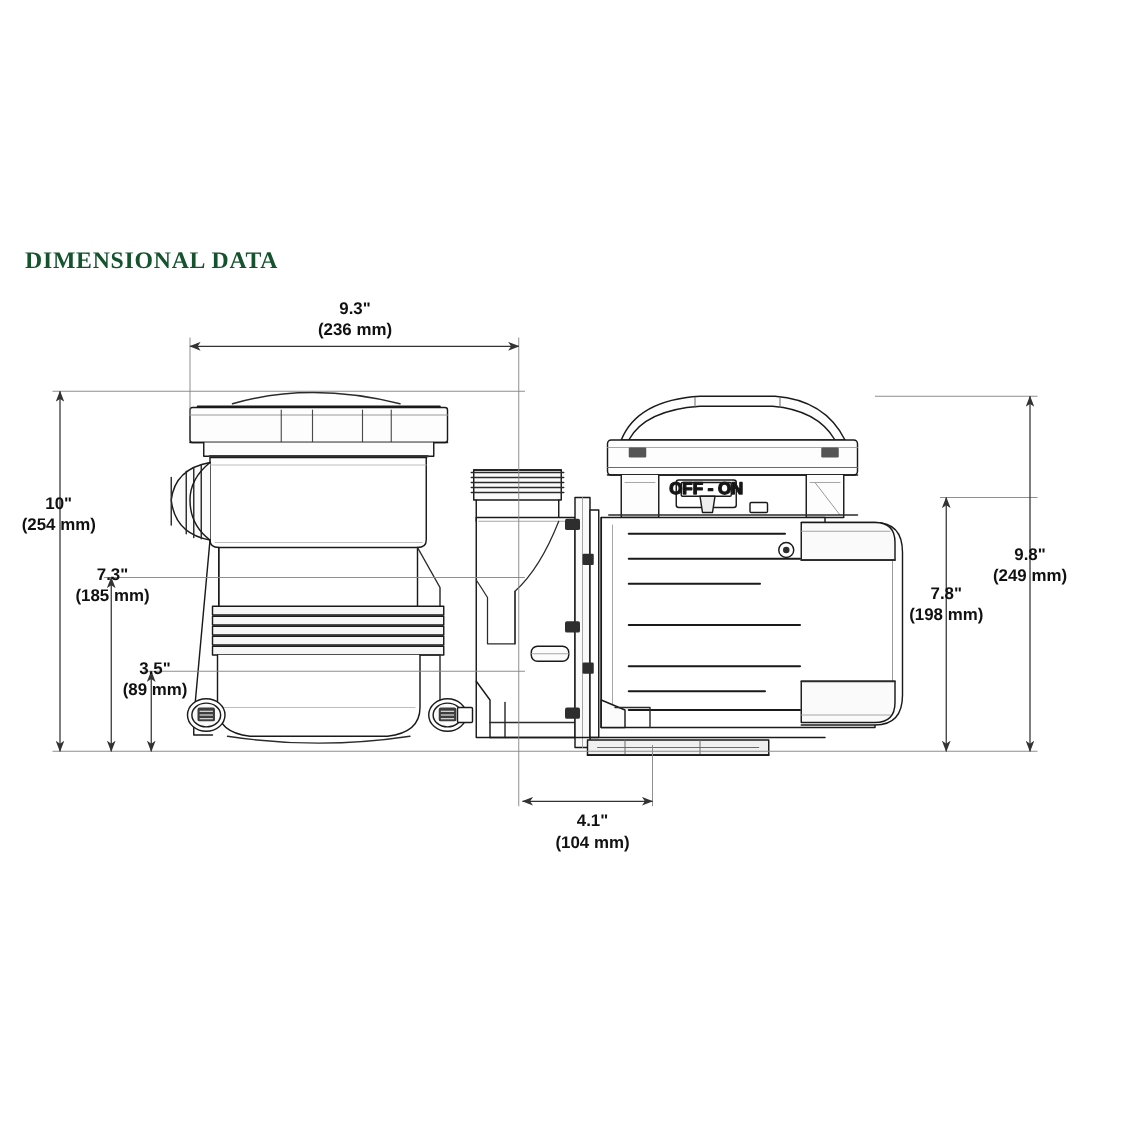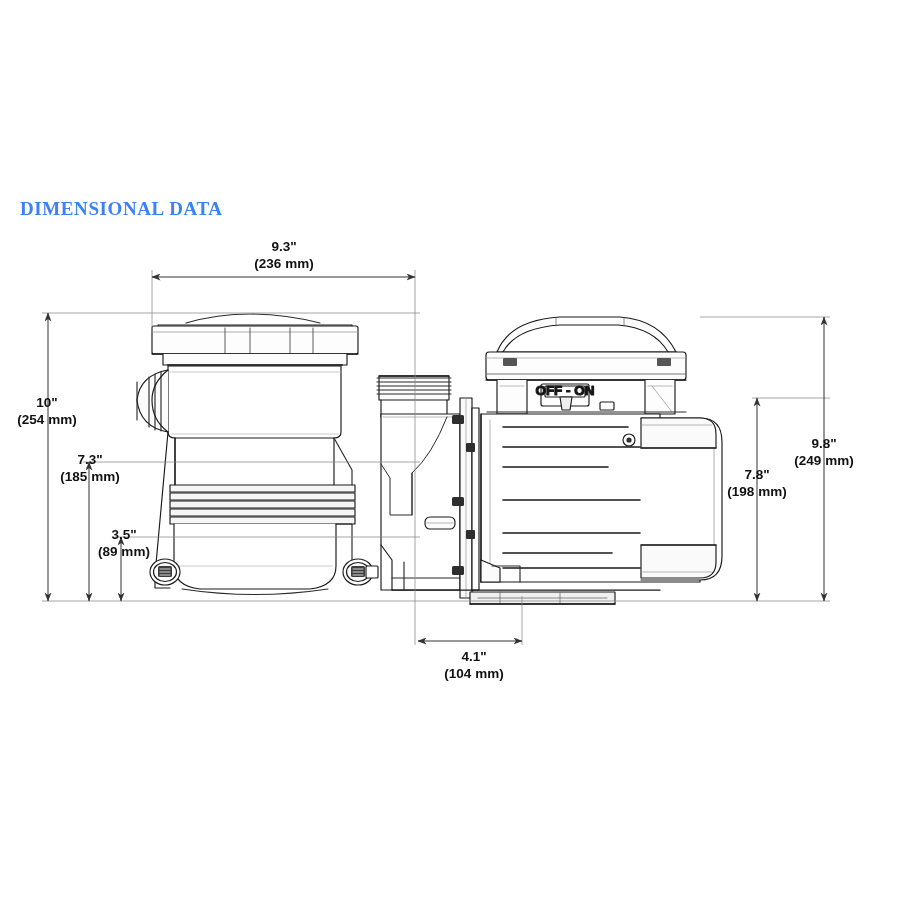--- a/index.html
+++ b/index.html
@@ -22,21 +22,21 @@
     background: #ffffff;
   }
   .page-title {
     position: absolute;
     left: 20px;
     top: 198px;
     font-family: "Liberation Serif", serif;
     font-weight: bold;
     font-size: 19px;
     letter-spacing: 0.6px;
-    color: #3b82f6;
+    color: #14532d;
     white-space: nowrap;
   }
   svg.drawing {
     position: absolute;
     left: 0; top: 0;
     width: 900px;
     height: 900px;
   }
   .dimtext {
     font-family: "Liberation Sans", sans-serif;

